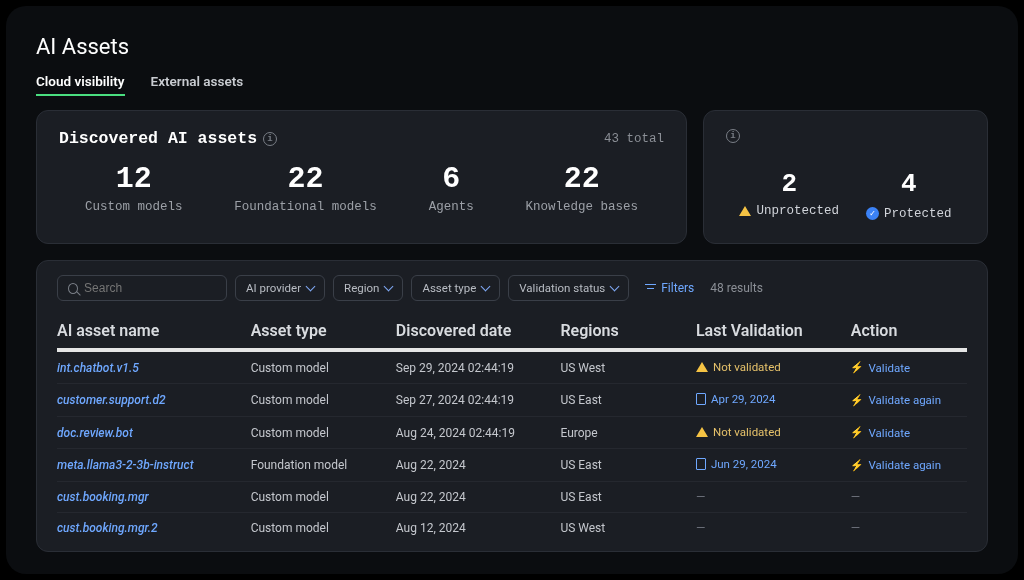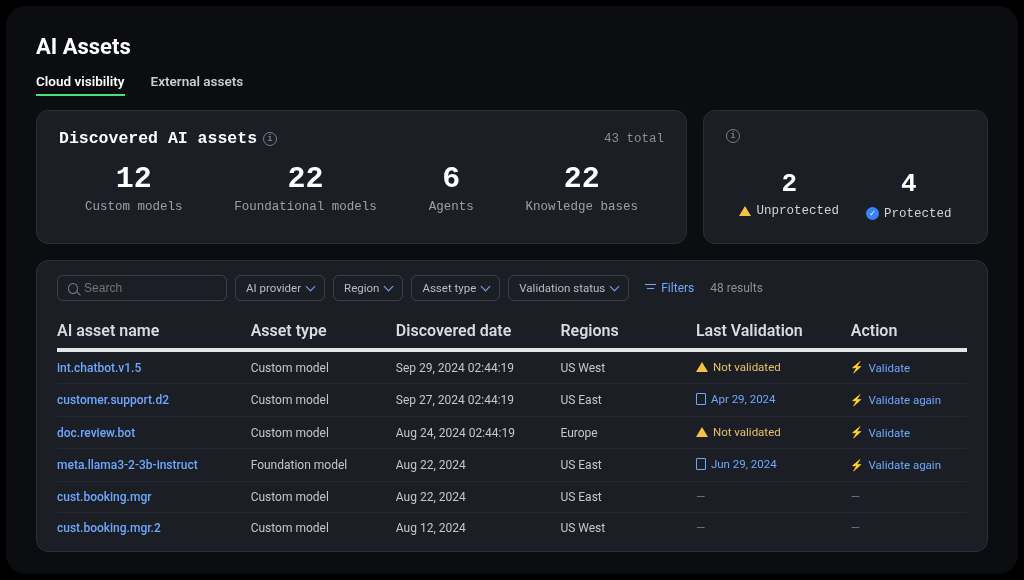--- a/index.html
+++ b/index.html
@@ -13,21 +13,21 @@
   }
   .app {
     background: #0b0d10;
     border-radius: 20px;
     margin: 6px;
     width: calc(1024px - 12px);
     height: calc(580px - 12px);
     padding: 28px 30px 18px 30px;
     overflow: hidden;
   }
-  .page-title { font-size: 22px; font-weight: 700; color: #fff; margin-bottom: 4px; }
+  .page-title { font-size: 22px; font-weight: 400; color: #fff; margin-bottom: 4px; }
   .page-sub { font-size: 12.5px; color: #8b8f96; line-height: 1.45; max-width: 560px; }
   .page-sub a { color: #6fa8ff; text-decoration: none; font-weight: 500; }
   .tabs { display: flex; gap: 26px; margin-top: 14px; margin-bottom: 14px; }
   .tab { font-size: 13.5px; font-weight: 600; color: #c9ccd1; padding-bottom: 5px; cursor: pointer; }
   .tab.active { border-bottom: 2px solid #4ade80; color: #fff; }
   .panels { display: flex; gap: 16px; margin-bottom: 16px; font-family: Liberation Mono, monospace; }
   .panel {
     background: #1b1e24;
     border: 1px solid #2a2e36;
     border-radius: 12px;
@@ -57,21 +57,21 @@
   .search-box { display: flex; align-items: center; gap: 6px; border: 1px solid #3a3f48; border-radius: 6px; padding: 5px 10px; width: 170px; background: transparent; }
   .search-box input { background: transparent; border: none; outline: none; color: #aeb2b9; font-size: 12px; width: 100%; }
   .dropdown { border: 1px solid #3a3f48; border-radius: 6px; padding: 5px 10px; font-size: 11.5px; color: #b8bcc3; display: flex; align-items: center; gap: 6px; cursor: pointer; }
   .chev { width: 7px; height: 7px; border-right: 1.5px solid #7fa9f5; border-bottom: 1.5px solid #7fa9f5; transform: rotate(45deg); margin-top: -3px; }
   .filters-btn { color: #6fa8ff; font-size: 12px; display: flex; align-items: center; gap: 5px; cursor: pointer; margin-left: 8px; }
   .results-cnt { color: #8b8f96; font-size: 12px; margin-left: 8px; }
   table { width: 100%; border-collapse: collapse; }
   th { text-align: left; font-size: 16px; font-weight: 600; color: #d8dbdf; padding: 8px 6px 8px 0; border-bottom: 4px solid #e5e5e5; }
   td { font-size: 12px; color: #c4c7cd; padding: 8px 6px 8px 0; border-bottom: 1px solid #25282f; vertical-align: middle; }
   tr:last-child td { border-bottom: none; }
-  .asset-link { color: #6fa8ff; font-weight: 500; cursor: pointer; }
+  .asset-link { color: #6fa8ff; font-weight: 500; cursor: pointer; font-style: italic; }
   .val-date { color: #6fa8ff; font-size: 11.5px; display: inline-flex; align-items: center; gap: 5px; }
   .val-warn { color: #e5c16a; font-size: 11.5px; display: inline-flex; align-items: center; gap: 5px; }
   .doc-icon { width: 10px; height: 12px; border: 1.3px solid #6fa8ff; border-radius: 1px; position: relative; }
   .action-link { color: #6fa8ff; font-size: 11.5px; display: inline-flex; align-items: center; gap: 4px; cursor: pointer; }
   .bolt { color: #6fa8ff; font-size: 11px; }
   .dash { color: #6c717a; }
   .search-icon { width: 11px; height: 11px; border: 1.4px solid #7a7f87; border-radius: 50%; position: relative; }
   .search-icon::after { content: ''; position: absolute; width: 5px; height: 1.4px; background: #7a7f87; transform: rotate(45deg); bottom: -2px; right: -4px; }
   .filter-icon { width: 11px; height: 9px; position: relative; }
   .filter-icon::before, .filter-icon::after { content: ''; position: absolute; left: 0; right: 0; height: 1.3px; background: #6fa8ff; }

